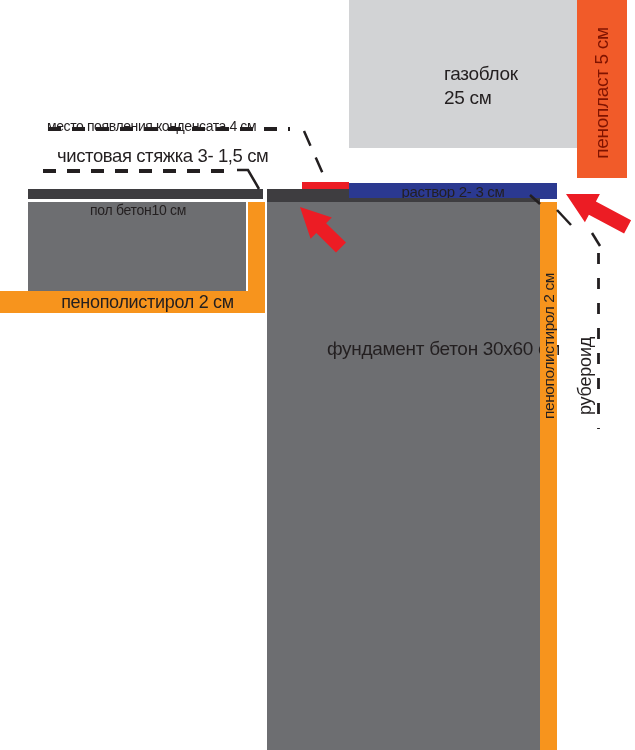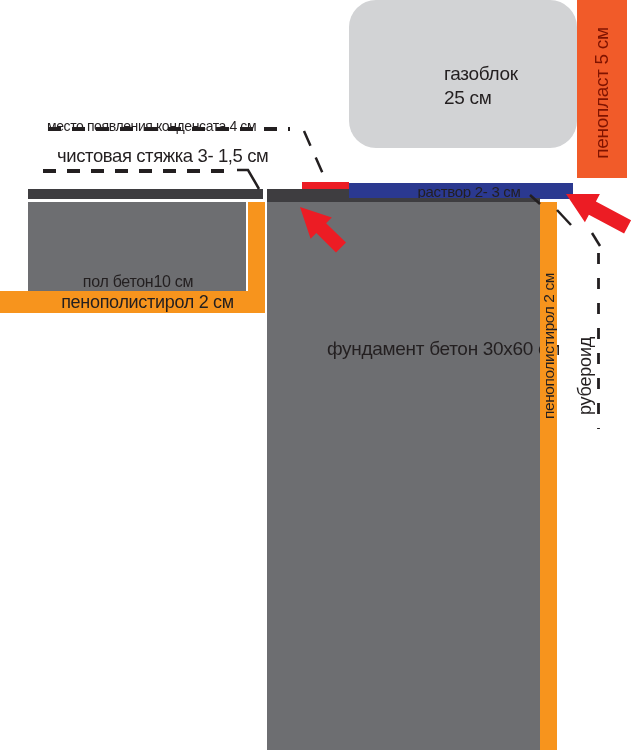--- a/index.html
+++ b/index.html
@@ -2,31 +2,31 @@
 <html style="--concrete-gray: #6D6E71; --gasblock-gray: #D2D3D5; --screed-dark: #3E3D40; --polystyrene-orange: #F7941D; --penoplast-orange: #F15B29; --mortar-blue: #2B3990; --accent-red: #EC1C24; --text-black: #231F20; --penoplast-text: #7F1300;"><head>
 <meta charset="utf-8">
 <style>
   html,body{margin:0;padding:0;background:#fff;}
   .stage{
     position:relative;width:635px;height:750px;background:#fff;overflow:hidden;
     font-family:"Liberation Sans",sans-serif;color:var(--text-black,#231F20);
   }
   .block{position:absolute;}
   
-  .gasblock{left:349px;top:0;width:228px;height:148px;background:var(--gasblock-gray,#D2D3D5);border-radius:27px;}
+  .gasblock{left:349px;top:0;width:228px;height:148px;background:var(--gasblock-gray,#D2D3D5);}
   .gasblock-label{position:absolute;left:95px;top:62px;font-size:19px;line-height:24px;letter-spacing:-0.3px;}
   .penoplast{left:577px;top:0;width:50px;height:178px;background:var(--penoplast-orange,#F15B29);}
   .mortar{left:349px;top:183px;width:208px;height:16px;background:var(--mortar-blue,#2B3990);
-          display:flex;align-items:center;justify-content:center;font-size:15px;letter-spacing:-0.3px;padding-left:16px;}
+          display:flex;align-items:center;justify-content:center;font-size:15px;letter-spacing:-0.3px;}
   .red-strip{left:302px;top:182px;width:47px;height:8px;background:var(--accent-red,#EC1C24);}
   .screed-a{left:28px;top:189px;width:235px;height:10px;background:var(--screed-dark,#3E3D40);}
   .screed-b{left:267px;top:189px;width:82px;height:10px;background:var(--screed-dark,#3E3D40);}
   .fnd-topline{left:267px;top:198px;width:273px;height:4px;background:var(--screed-dark,#3E3D40);}
   .floor{left:28px;top:202px;width:218px;height:89px;background:var(--concrete-gray,#6D6E71);
-         display:flex;align-items:flex-end;justify-content:center;font-size:16px;letter-spacing:-0.3px;padding-left:2px;box-sizing:border-box;}
+         display:flex;align-items:flex-start;justify-content:center;font-size:14px;letter-spacing:-0.3px;padding-left:2px;box-sizing:border-box;}
   .ps-gap{left:248px;top:202px;width:17px;height:89px;background:var(--polystyrene-orange,#F7941D);}
   .ps-horiz{left:0;top:291px;width:265px;height:22px;background:var(--polystyrene-orange,#F7941D);
             display:flex;align-items:center;justify-content:center;font-size:18px;letter-spacing:-0.3px;padding-left:30px;box-sizing:border-box;}
   .foundation{left:267px;top:202px;width:273px;height:548px;background:var(--concrete-gray,#6D6E71);}
   .ps-side{left:540px;top:202px;width:17px;height:548px;background:var(--polystyrene-orange,#F7941D);}
   
   .lbl{position:absolute;white-space:nowrap;}
   .condensate-lbl{left:47px;top:118px;font-size:14px;letter-spacing:-0.4px;}
   .screed-lbl{left:57px;top:145px;font-size:18.5px;letter-spacing:-0.4px;}
   .coldbridge-lbl{left:313px;top:267px;font-size:19px;line-height:22px;letter-spacing:-0.3px;}

